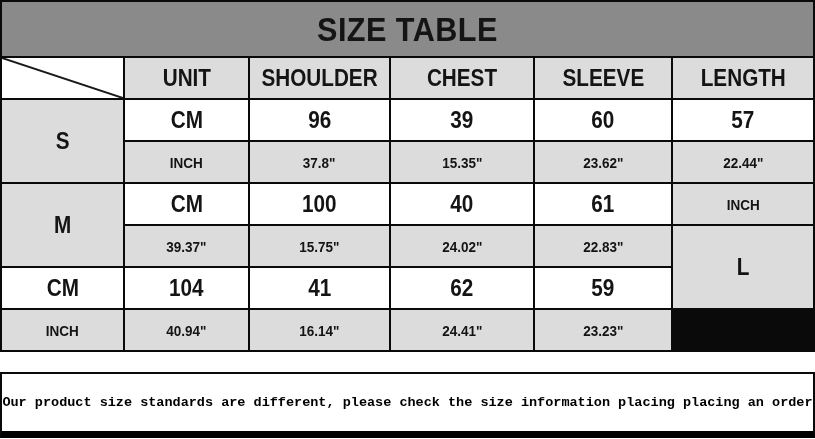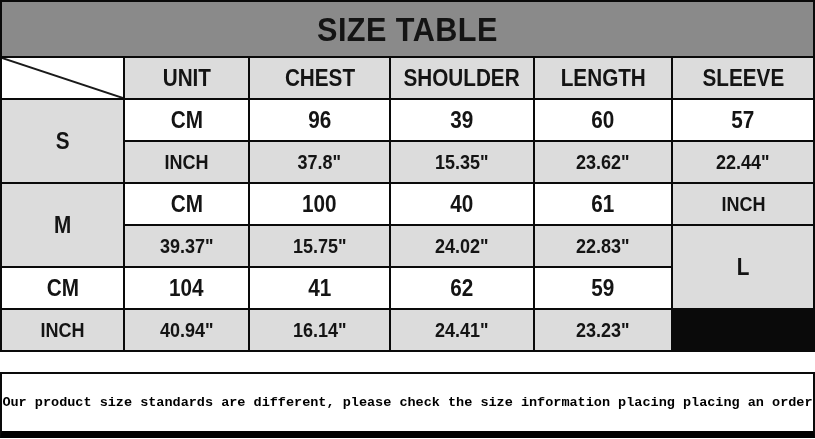--- a/index.html
+++ b/index.html
@@ -32,21 +32,21 @@
     color: #141414;
     font-weight: bold;
     font-size: 34px;
     letter-spacing: 0.5px;
   }
   .c-head  { background: #dcdcdc; color: #141414; font-weight: bold; font-size: 23px; }
   .c-diag  { background: #ffffff; position: relative; }
   .c-diag svg { position: absolute; left: 0; top: 0; width: 100%; height: 100%; }
   .c-size  { background: #dcdcdc; color: #141414; font-weight: bold; font-size: 23px; grid-row: span 2; }
   .c-white { background: #ffffff; color: #141414; font-weight: bold; font-size: 23px; align-items: center; }
-  .c-gray  { background: #dcdcdc; color: #141414; font-weight: bold; font-size: 20px; }
+  .c-gray  { background: #dcdcdc; color: #141414; font-weight: bold; font-size: 15px; }
   .cond {
     display: inline-block;
     transform: scaleX(0.9);
     transform-origin: center;
     white-space: nowrap;
   }
   .note-box {
     box-sizing: border-box;
     margin-top: 20px;
     width: 815px;
@@ -80,30 +80,30 @@
 
     <div class="cell c-diag">
       <svg viewBox="0 0 100 100" preserveAspectRatio="none">
         <line x1="0" y1="0" x2="100" y2="100" stroke="#1a1a1a" stroke-width="2" vector-effect="non-scaling-stroke"></line>
       </svg>
     </div>
     <div class="cell c-head">
         <span class="cond">UNIT</span>
       </div>
     <div class="cell c-head">
+        <span class="cond">SHOULDER</span>
+      </div>
+    <div class="cell c-head">
         <span class="cond">CHEST</span>
       </div>
     <div class="cell c-head">
-        <span class="cond">SHOULDER</span>
+        <span class="cond">SLEEVE</span>
       </div>
     <div class="cell c-head">
         <span class="cond">LENGTH</span>
-      </div>
-    <div class="cell c-head">
-        <span class="cond">SLEEVE</span>
       </div>
 
     <div class="cell c-size">
         <span class="cond">S</span>
       </div>
     <div class="cell c-white">
         <span class="cond">CM</span>
       </div>
     <div class="cell c-white">
         <span class="cond">96</span>

